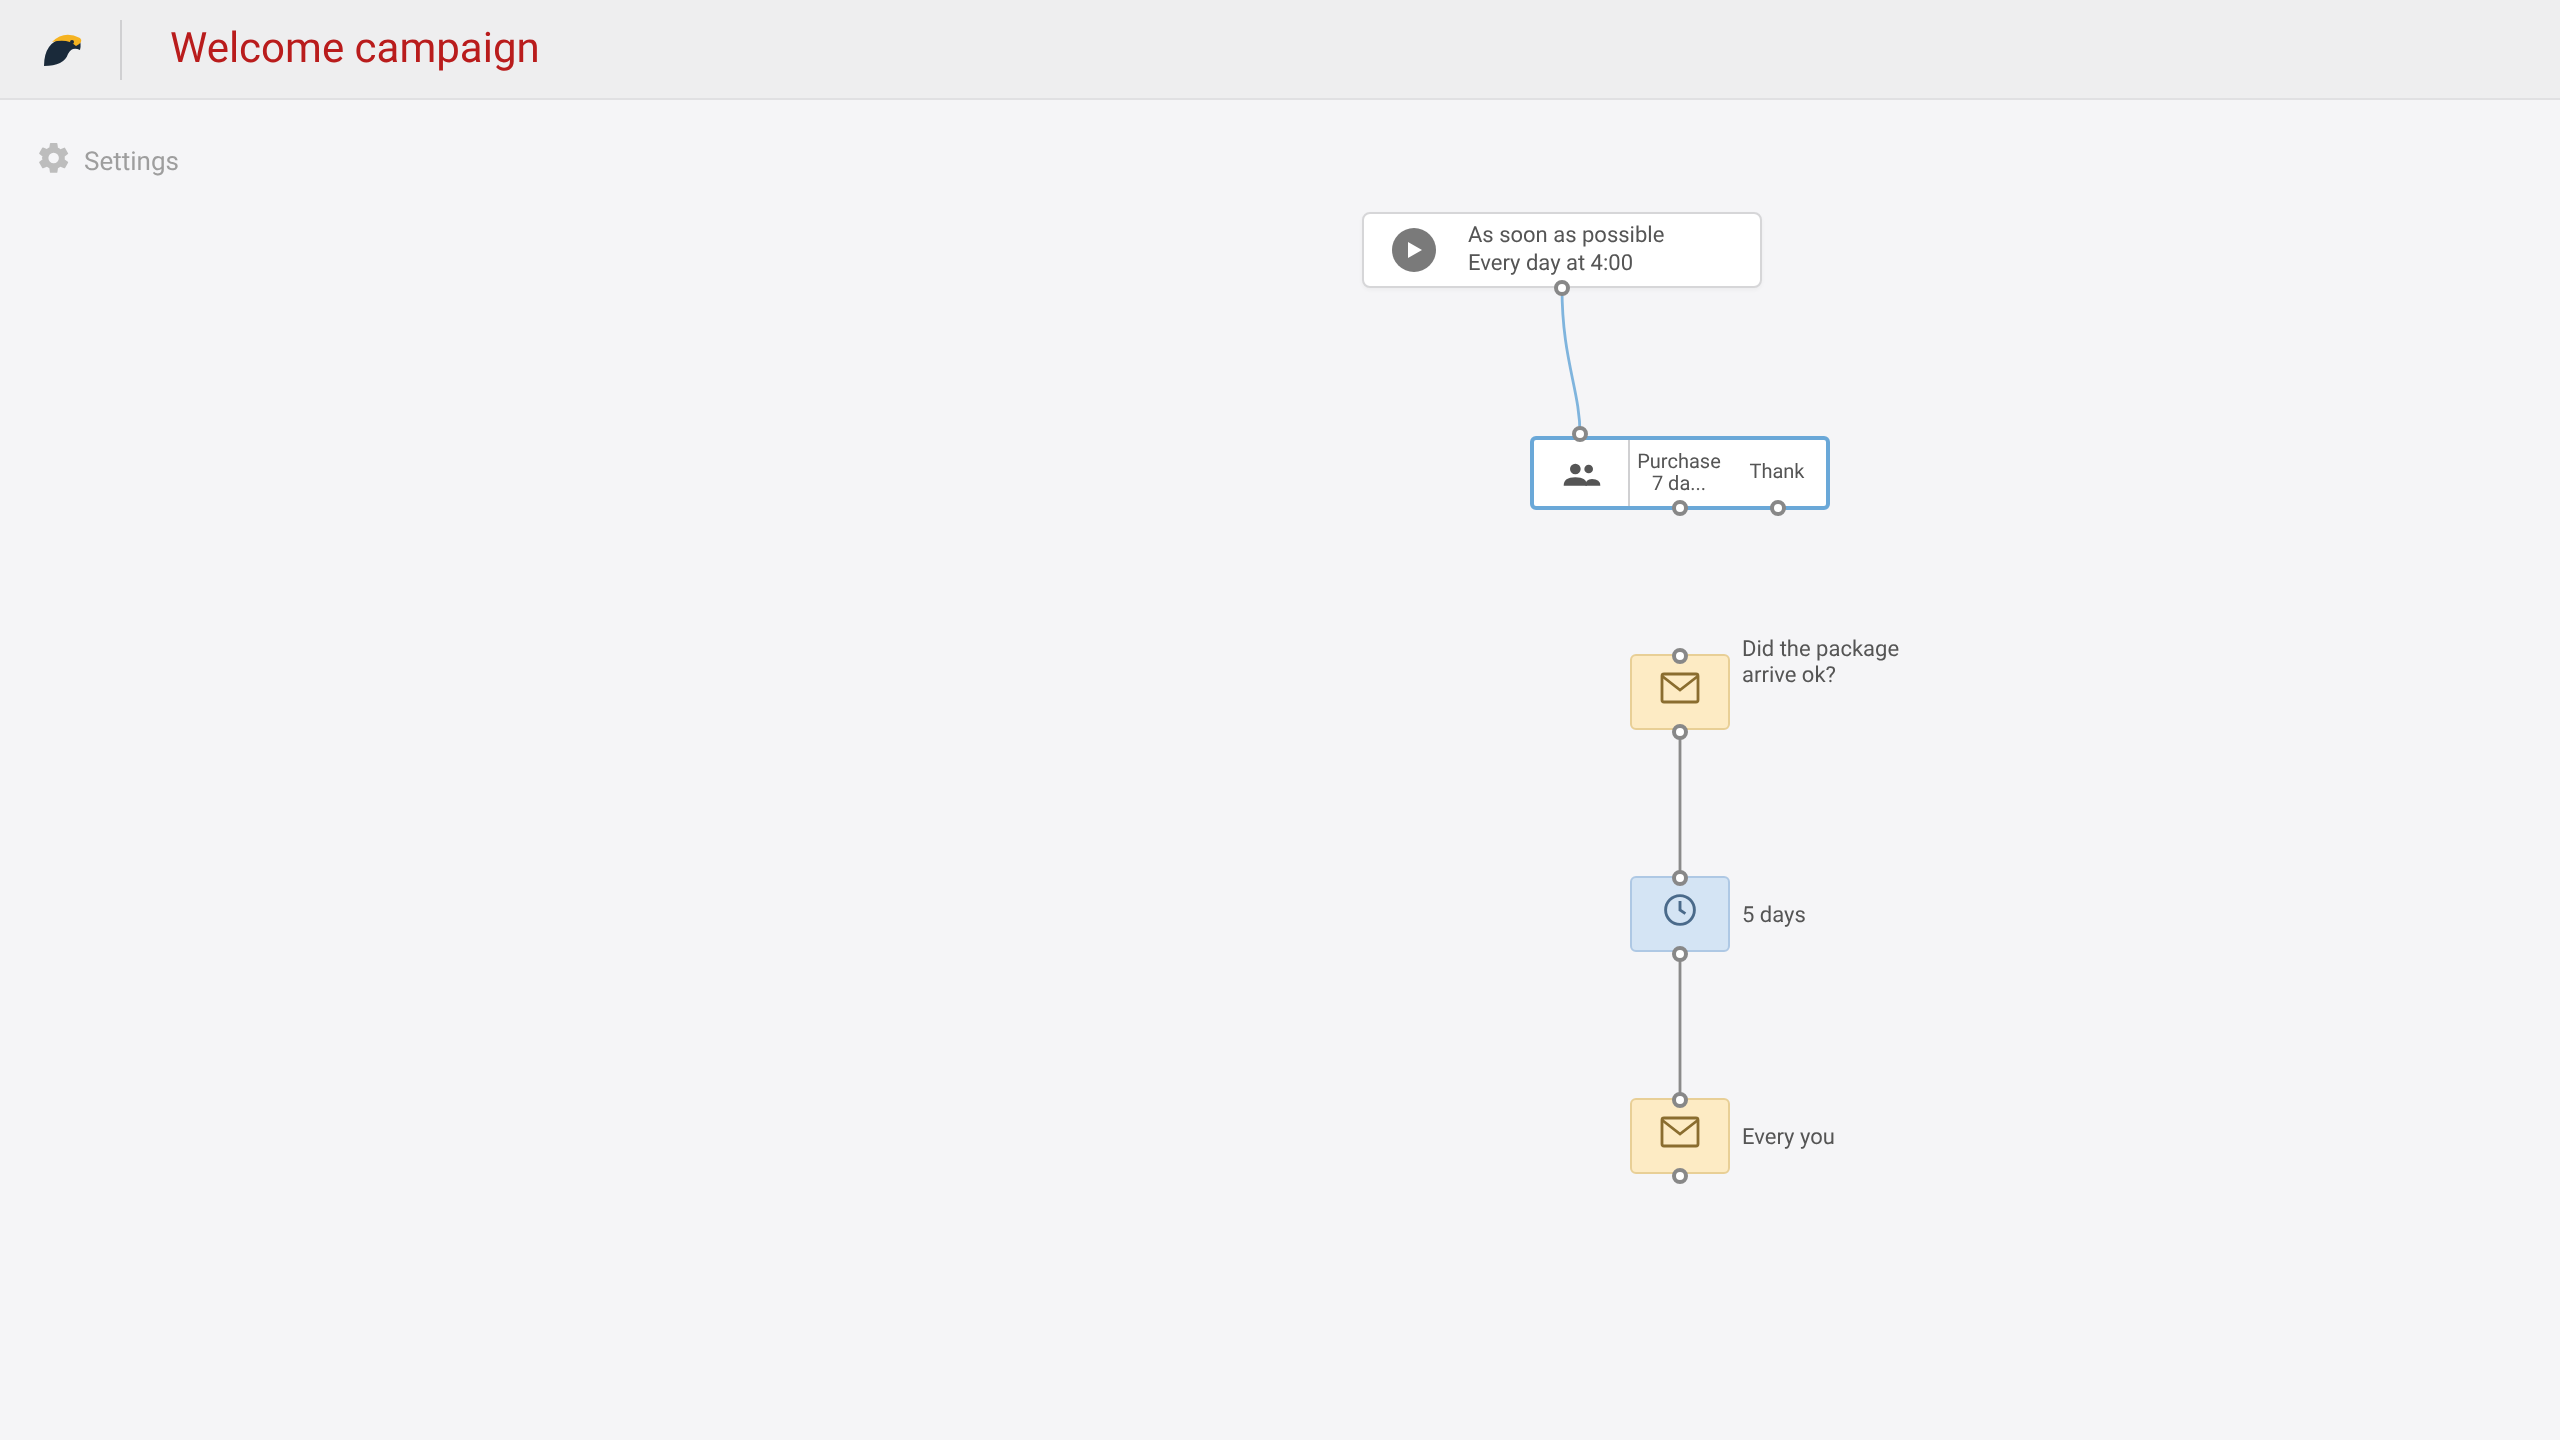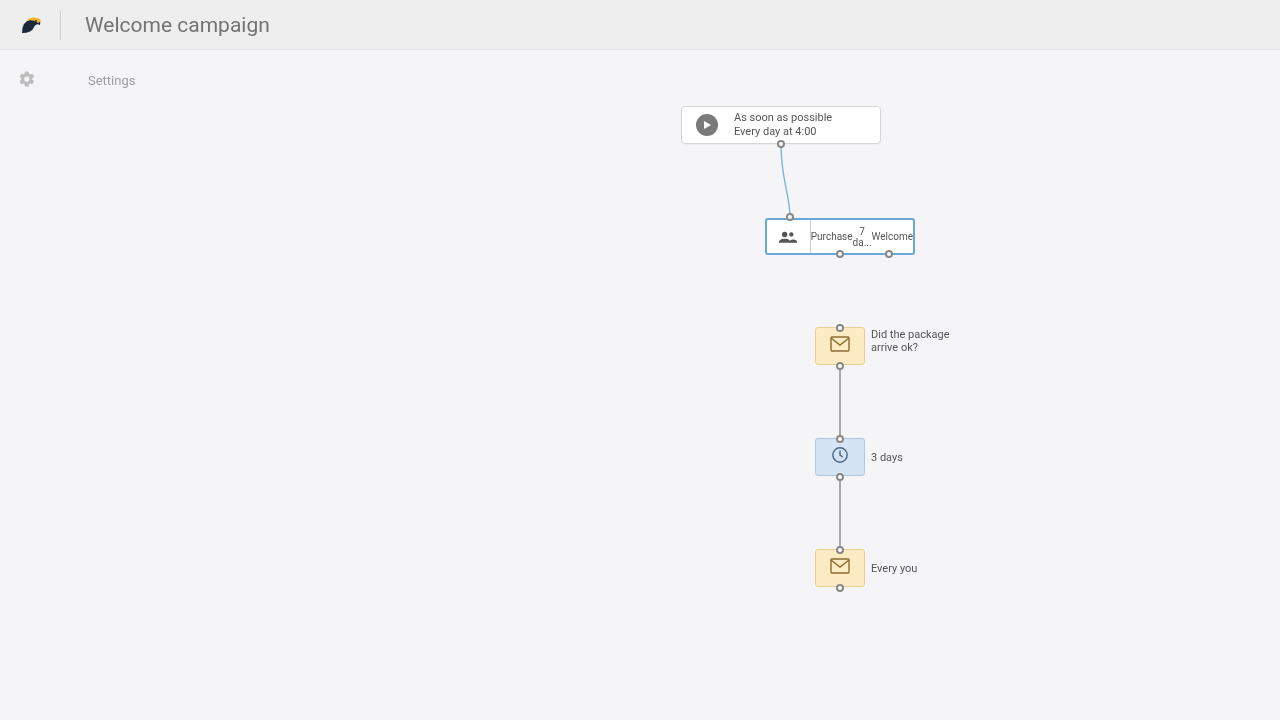--- a/index.html
+++ b/index.html
@@ -25,30 +25,29 @@
   margin-right: 16px;
 }
 .divider {
   width: 1px; height: 30px;
   background: #d0d0d2;
   margin-right: 24px;
 }
 .page-title {
   font-size: 21px;
   font-weight: 400;
-  color: #737373;
+  color: #b91c1c;
 }
 .settings-row {
   position: absolute;
   top: 70px; left: 18px;
   display: flex; align-items: center;
   color: #9e9e9e;
   font-size: 13px;
   cursor: pointer;
-  gap: 46px;
 }
 .settings-row svg { margin-right: 6px; }
 
 .canvas {
   position: absolute;
   top: 0; left: 0; width: 1248px; height: 720px;
   pointer-events: none;
 }
 .canvas > * { pointer-events: auto; }
 
@@ -83,21 +82,21 @@
   border-radius: 3px;
   display: flex; align-items: stretch;
 }
 .split-icon {
   width: 48px;
   display: flex; align-items: center; justify-content: center;
   border-right: 1px solid #d0d0d2;
 }
 .split-seg {
   flex: 1;
-  display: flex; flex-direction: row; align-items: center; justify-content: center;
+  display: flex; flex-direction: column; align-items: center; justify-content: center;
   font-size: 10px; line-height: 1.1; color: #555;
   text-align: center;
 }
 .split-seg:first-of-type { border-right: 1px solid #d0d0d2; }
 
 
 .node-box {
   position: absolute;
   width: 50px; height: 38px;
   border-radius: 3px;
@@ -177,48 +176,48 @@
           <circle cx="16" cy="5" r="2.6"></circle>
         <path d="M1 15 Q1 10 8 10 Q15 10 15 15 Z"></path>
         <path d="M14 15 Q14 11 18 11 Q23 11 23 15 Z"></path>
       </svg>
     </div>
     <div class="split-seg">
       <div>Purchase</div>
       <div>7 da...</div>
     </div>
     <div class="split-seg">
-      <span>Welcome</span>
+      <span>Thank</span>
     </div>
   </div>
   <div class="port" style="left:786px; top:213px;"></div>
   <div class="port" style="left:836px; top:250px;"></div>
   <div class="port" style="left:885px; top:250px;"></div>
 
   <div class="node-box node-email" style="top:327px;">
     <span>
       <svg width="20" height="16" viewBox="0 0 20 16" fill="none" stroke="#8a6d2f" stroke-width="1.4">
         <rect x="1" y="1" width="18" height="14" rx="1"></rect>
           <path d="M1 2 L10 9 L19 2"></path>
       </svg>
     </span>
   </div>
-  <div class="node-label" style="left:871px; top:328px;">Did the package arrive ok?</div>
+  <div class="node-label" style="left:871px; top:318px;">Did the package arrive ok?</div>
   <div class="port" style="left:836px; top:324px;"></div>
   <div class="port" style="left:836px; top:362px;"></div>
 
   <div class="node-box node-wait" style="top:438px;">
     <span>
       <svg width="18" height="18" viewBox="0 0 20 20" fill="none" stroke="#4a6a8a" stroke-width="1.6">
         <circle cx="10" cy="10" r="8"></circle>
           <path d="M10 5 L10 10 L13 12"></path>
       </svg>
     </span>
   </div>
-  <div class="node-label" style="left:871px; top:451px;">3 days</div>
+  <div class="node-label" style="left:871px; top:451px;">5 days</div>
   <div class="port" style="left:836px; top:435px;"></div>
   <div class="port" style="left:836px; top:473px;"></div>
 
   <div class="node-box node-email" style="top:549px;">
     <span>
       <svg width="20" height="16" viewBox="0 0 20 16" fill="none" stroke="#8a6d2f" stroke-width="1.4">
         <rect x="1" y="1" width="18" height="14" rx="1"></rect>
           <path d="M1 2 L10 9 L19 2"></path>
       </svg>
     </span>

